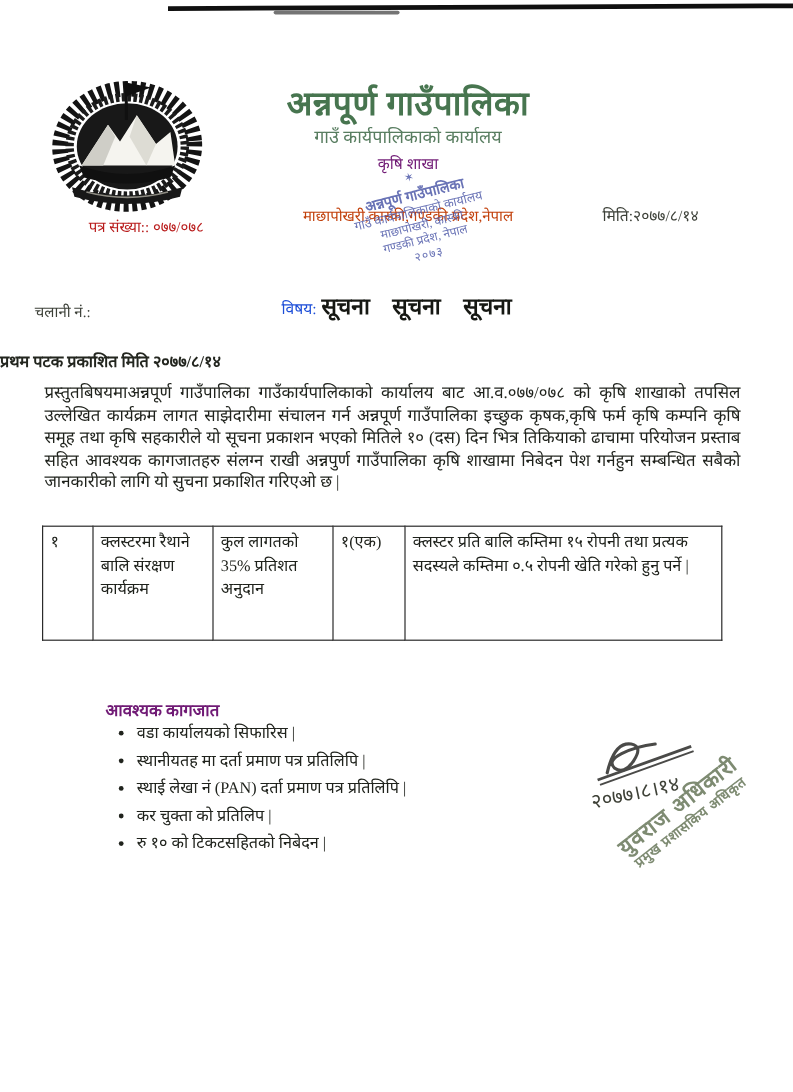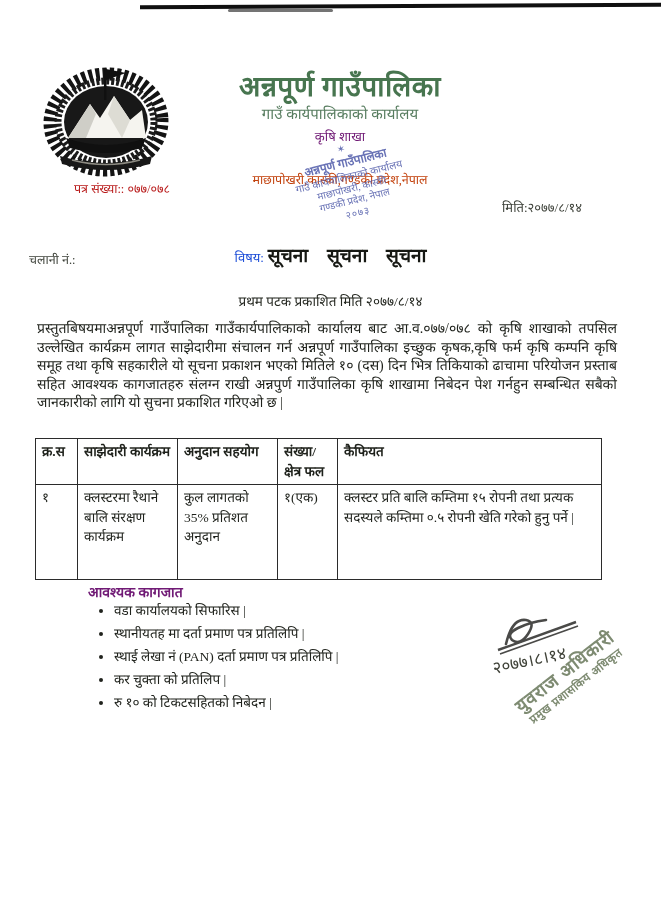--- a/index.html
+++ b/index.html
@@ -16,39 +16,39 @@
   .scan-blob{left:228px;top:9px;width:105px;height:3px;background:#2a2a2a;opacity:.65;border-radius:2px;}
 
   
   .title{left:180px;top:66px;width:320px;text-align:center;font-size:28px;font-weight:bold;color:#47754f;letter-spacing:.5px;}
   .office{left:180px;top:103px;width:320px;text-align:center;font-size:15px;color:#587d60;}
   .address{left:180px;top:126px;width:320px;text-align:center;font-size:12.5px;color:#c2410c;margin-top:45px;}
   .dept{left:180px;top:127px;width:320px;text-align:center;font-size:13px;color:#701a75;}
 
   .letter-no{left:74px;top:180px;font-size:12.5px;color:#b91c1c;}
   .dispatch-no{left:29px;top:203px;font-size:12.5px;color:#3c4038;margin-top:48px;}
-  .date{left:502px;top:198px;font-size:13px;color:#3c4038;}
+  .date{left:502px;top:170px;font-size:13px;color:#3c4038;}
 
   
   .stamp{
     left:270px;top:138px;width:160px;padding:4px 0;text-align:center;
     transform:rotate(-14deg);color:#5560ac;opacity:.88;
     font-family:"Liberation Serif","DejaVu Serif",serif;line-height:1.25;
   }
   .stamp .crest{font-size:10px;letter-spacing:2px;}
   .stamp .s1{font-size:12px;font-weight:bold;}
   .stamp .s2{font-size:10.5px;}
   .stamp .s3,.stamp .s4{font-size:10px;}
   .stamp .s5{font-size:10px;letter-spacing:1px;}
 
   .subject-line{left:0;top:242px;width:661px;text-align:center;}
   .subject-label{font-size:13px;color:#1d4ed8;}
   .subject-text{font-size:19px;font-weight:bold;word-spacing:14px;color:#161813;text-align:right;}
 
-  .published{left:0;top:292px;width:661px;text-align:center;font-size:13.5px;font-weight:400;color:#23261f;}
+  .published{left:0;top:292px;width:661px;text-align:left;font-size:13.5px;font-weight:700;color:#23261f;}
 
   .body-text{
     left:37px;top:320px;width:580px;font-size:14px;line-height:18.6px;
     text-align:justify;color:#1e211b;
   }
 
   
   table.program{
     position:absolute;left:35px;top:438px;width:566px;
     border-collapse:collapse;table-layout:fixed;
@@ -135,27 +135,20 @@
 
 <table class="program">
   <colgroup>
     <col style="width:42px">
       <col style="width:100px">
       <col style="width:100px">
       <col style="width:60px">
       <col style="width:264px">
   </colgroup>
   <tbody>
-      <tr>
-    <th>क्र.स</th>
-    <th>साझेदारी कार्यक्रम</th>
-    <th>अनुदान सहयोग</th>
-    <th>संख्या/क्षेत्र फल</th>
-    <th>कैफियत</th>
-  </tr>
   <tr>
     <td>१</td>
     <td>क्लस्टरमा रैथाने बालि संरक्षण कार्यक्रम</td>
     <td>कुल लागतको 35% प्रतिशत अनुदान</td>
     <td>१(एक)</td>
     <td>क्लस्टर प्रति बालि कम्तिमा १५ रोपनी तथा प्रत्यक सदस्यले कम्तिमा ०.५ रोपनी खेति गरेको हुनु पर्ने |</td>
   </tr>
 </tbody>
   </table>
 

